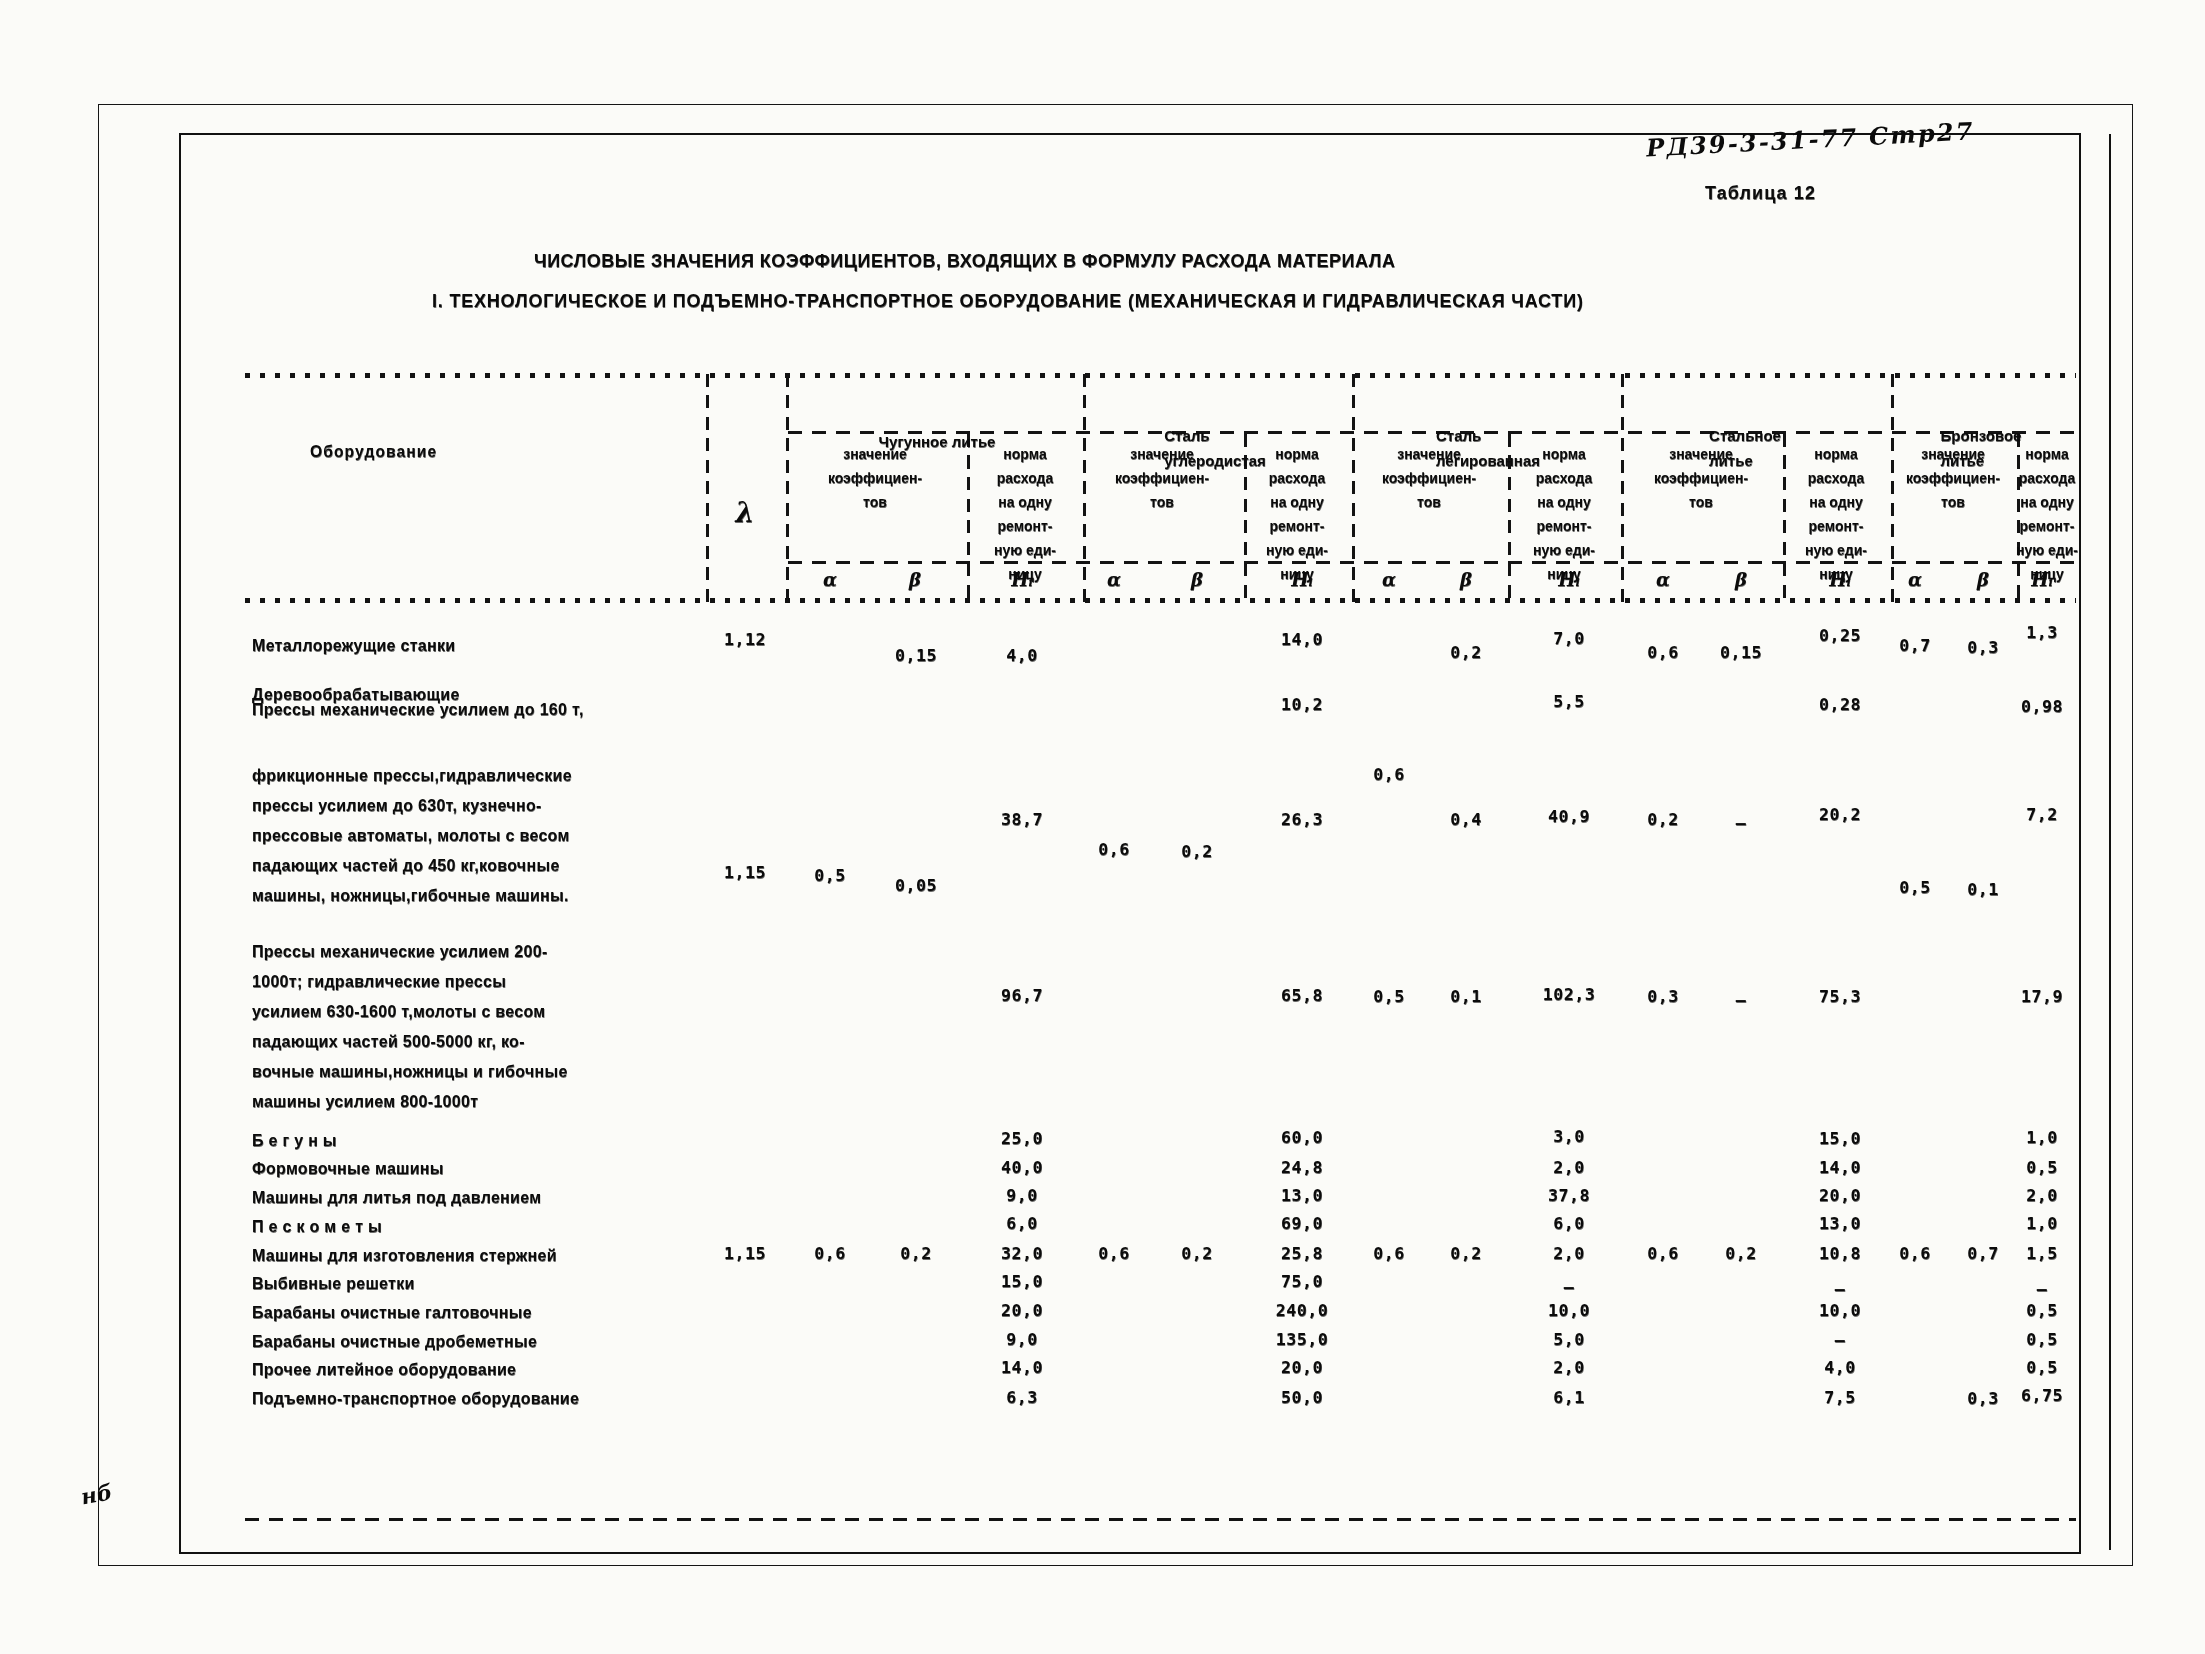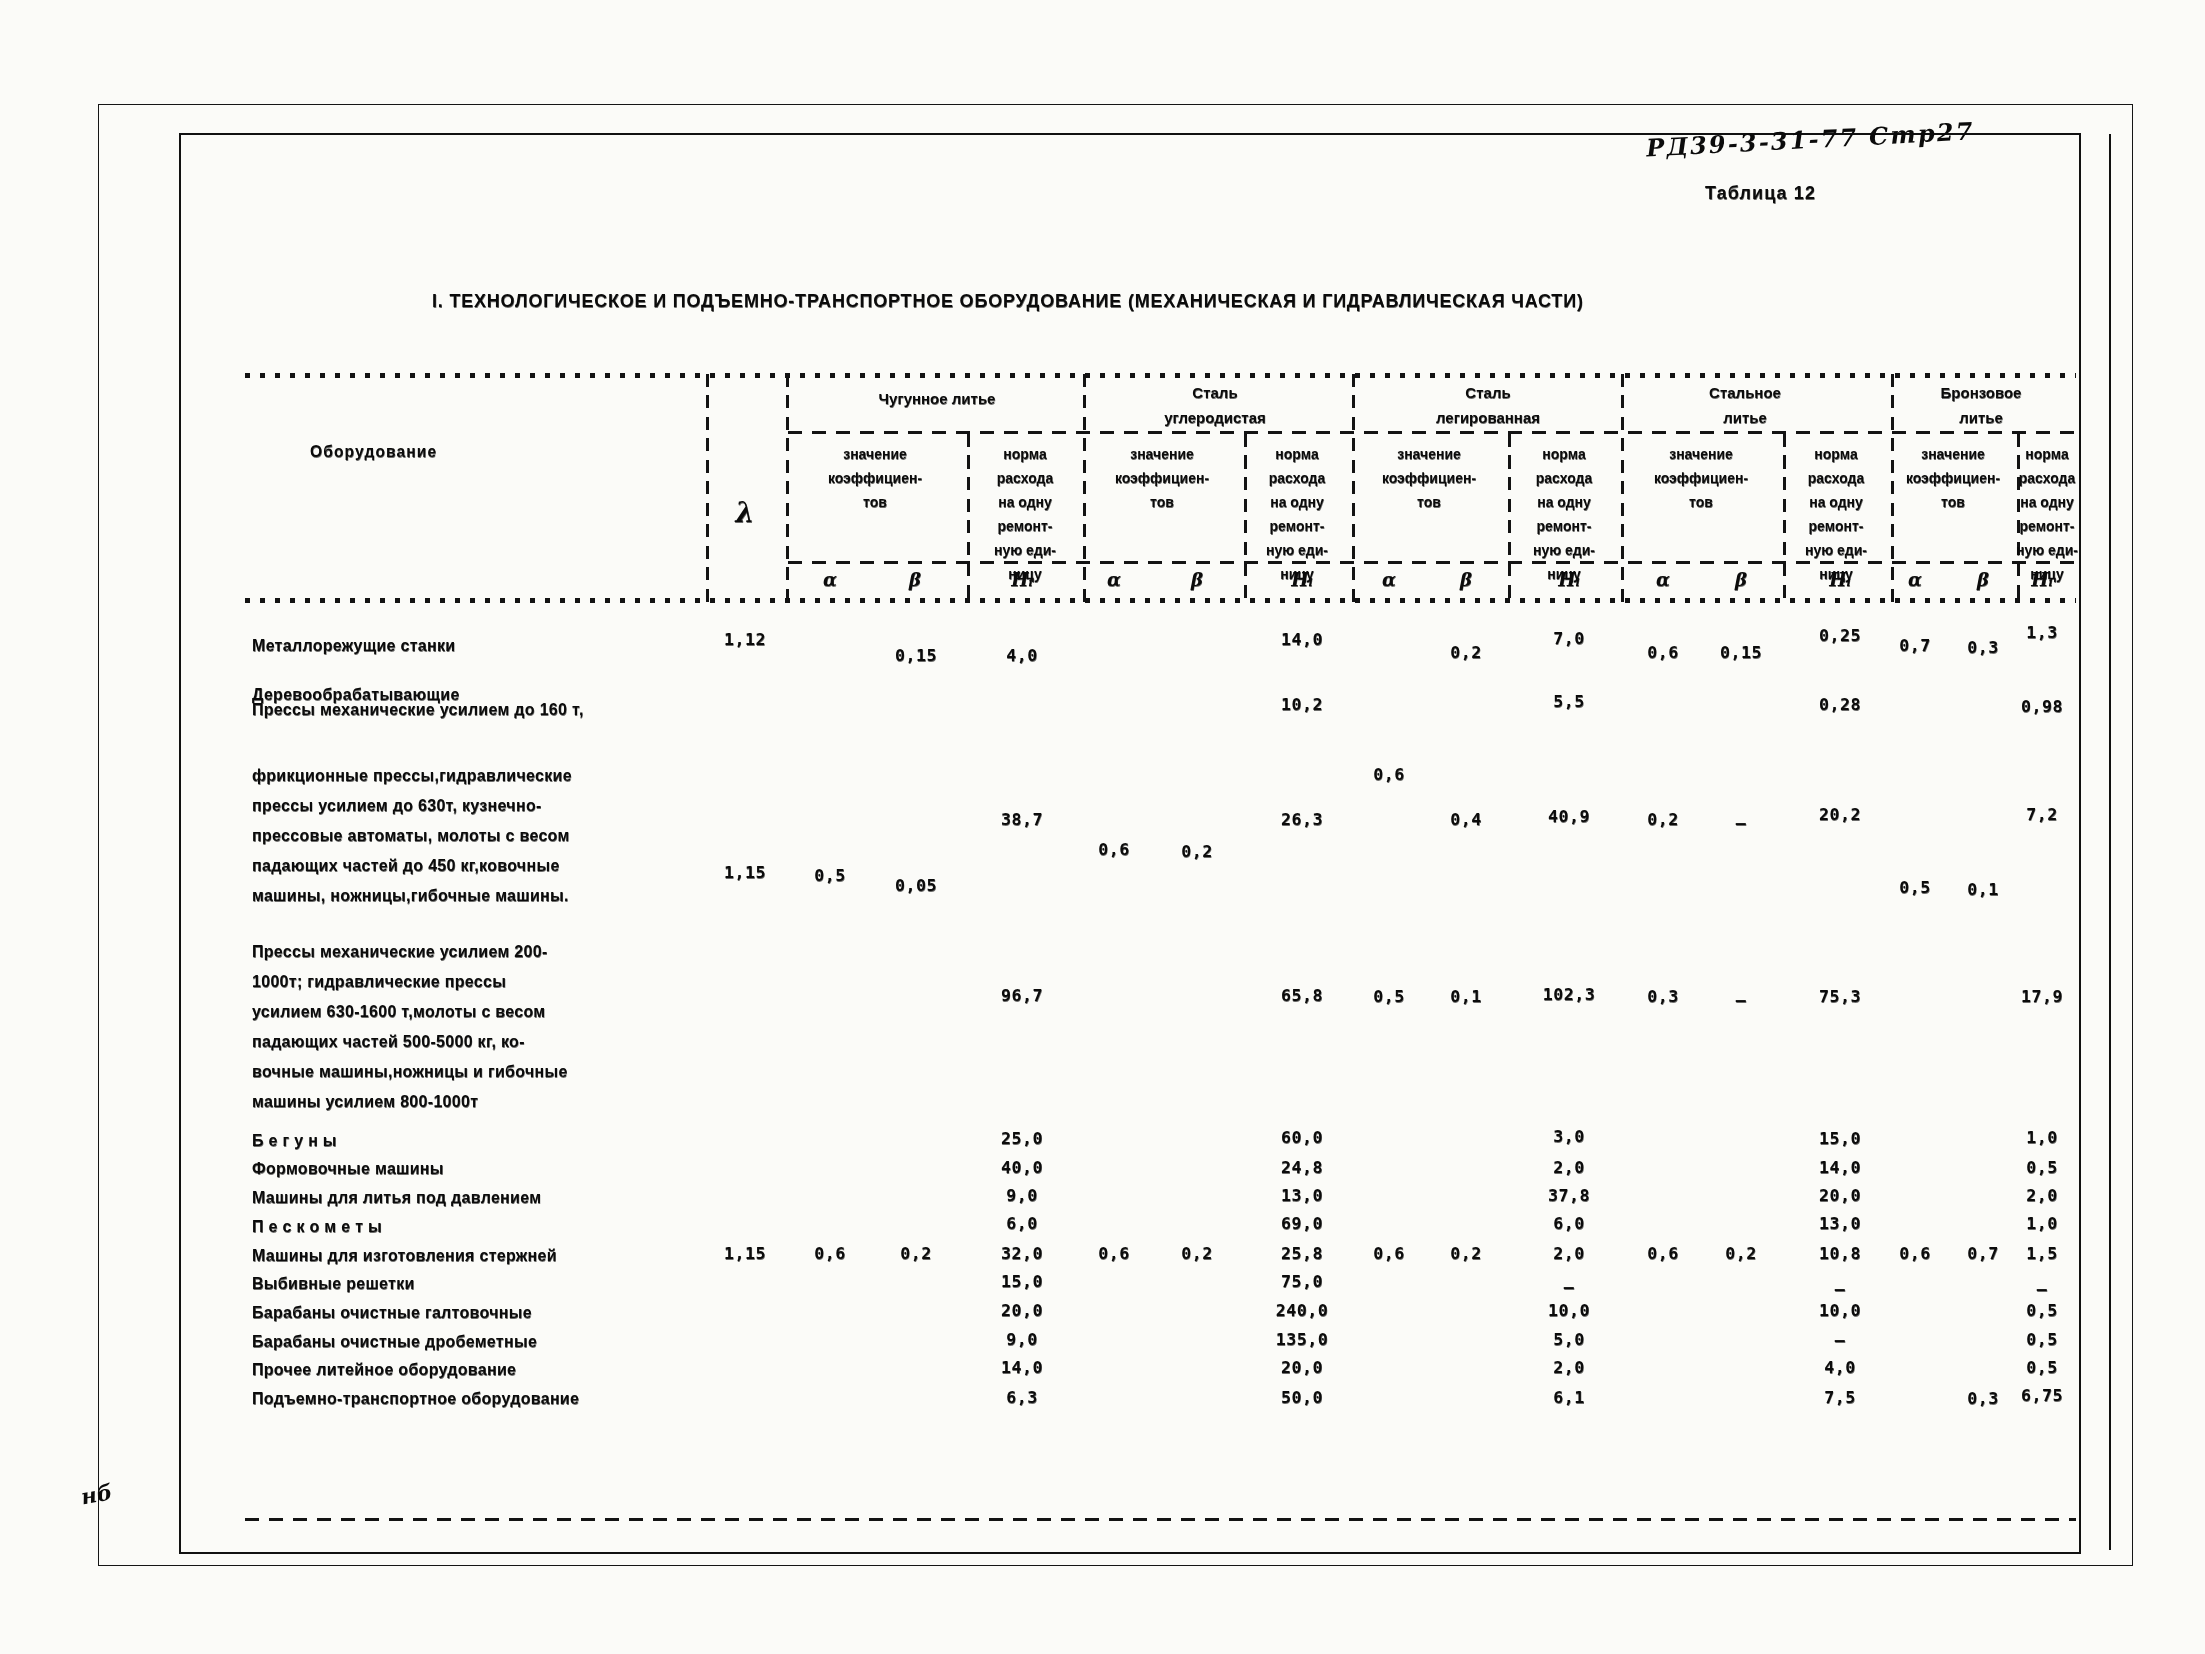--- a/index.html
+++ b/index.html
@@ -21,22 +21,22 @@
   .stamp{position:absolute;font:italic 700 24px "DejaVu Serif",serif;
     letter-spacing:2.2px;transform:rotate(-3deg);white-space:nowrap;}
   .marginmark{position:absolute;font:italic 700 21.5px "DejaVu Serif",serif;
     transform:rotate(-10deg);}
   .tableno{position:absolute;font:700 18px "Liberation Sans",sans-serif;letter-spacing:1.1px;}
   .title{position:absolute;font:700 18px "Liberation Sans",sans-serif;
     letter-spacing:0.5px;white-space:nowrap;}
   .eqh{position:absolute;font:700 15.6px "Liberation Sans",sans-serif;letter-spacing:1.1px;}
   .lam{position:absolute;transform:translateX(-50%);
     font:italic 700 27px "DejaVu Serif",serif;}
-  .grp{position:absolute;transform:translateX(-50%);text-align:center;
-    font:700 15px "Liberation Sans",sans-serif;line-height:25px;white-space:pre-line;}
+  .grp{position:absolute;transform:translateX(-50%);text-align:left;
+    font:700 15px "Liberation Sans",sans-serif;line-height:25px;white-space:pre-line;margin-top:43px;}
   .sub{position:absolute;transform:translateX(-50%);text-align:center;
     font:700 14px "Liberation Sans",sans-serif;line-height:24px;white-space:pre-line;}
   .sym{position:absolute;transform:translateX(-50%);
     font:italic 700 18.3px "DejaVu Serif",serif;}
   .lbl{position:absolute;left:252px;width:496px;
     font:700 16px "Liberation Sans",sans-serif;letter-spacing:0.3px;
     line-height:30px;white-space:pre-line;}
   .num{position:absolute;transform:translateX(-50%);white-space:nowrap;
     font:700 16.7px "DejaVu Sans Mono",monospace;letter-spacing:0.5px;}
   .lbl,.num,.grp,.sub,.sym,.eqh,.title,.tableno,.lam{
@@ -46,20 +46,21 @@
 <body>
 
 <div class="sheet">
 
   <div class="frame" style="left:98px;top:104px;width:2033px;height:1460px;"></div>
   <div class="frame-inner" style="left:179px;top:133px;width:1898px;height:1417px;"></div>
   <div class="vsolid" style="left:2109px;top:134px;height:1416px;"></div>
 
   <div class="stamp" style="left:1646px;top:125px;">РД39-3-31-77 Стр27</div>
   <div class="tableno" style="left:1705px;top:183px;">Таблица 12</div>
+  <div class="title" style="left:534px;top:251px;">ЧИСЛОВЫЕ ЗНАЧЕНИЯ КОЭФФИЦИЕНТОВ, ВХОДЯЩИХ В ФОРМУЛУ РАСХОДА МАТЕРИАЛА</div>
   <div class="title" style="left:432px;top:291px;letter-spacing:0.8px;">I. ТЕХНОЛОГИЧЕСКОЕ И ПОДЪЕМНО-ТРАНСПОРТНОЕ ОБОРУДОВАНИЕ (МЕХАНИЧЕСКАЯ И ГИДРАВЛИЧЕСКАЯ ЧАСТИ)</div>
   <div class="marginmark" style="left:81px;top:1482px;">нб</div>
 
   <div class="hline-dots" style="left:245px;top:373px;width:1831px;"></div>
   <div class="hline-dash" style="left:788px;top:431px;width:1290px;"></div>
   <div class="hline-dash" style="left:788px;top:561px;width:1290px;"></div>
   <div class="hline-dots" style="left:245px;top:598px;width:1831px;"></div>
   <div class="hline-dash" style="left:245px;top:1518px;width:1831px;"></div>
 
   <div class="vline-dash" style="left:706px;top:374px;height:229px;"></div>

